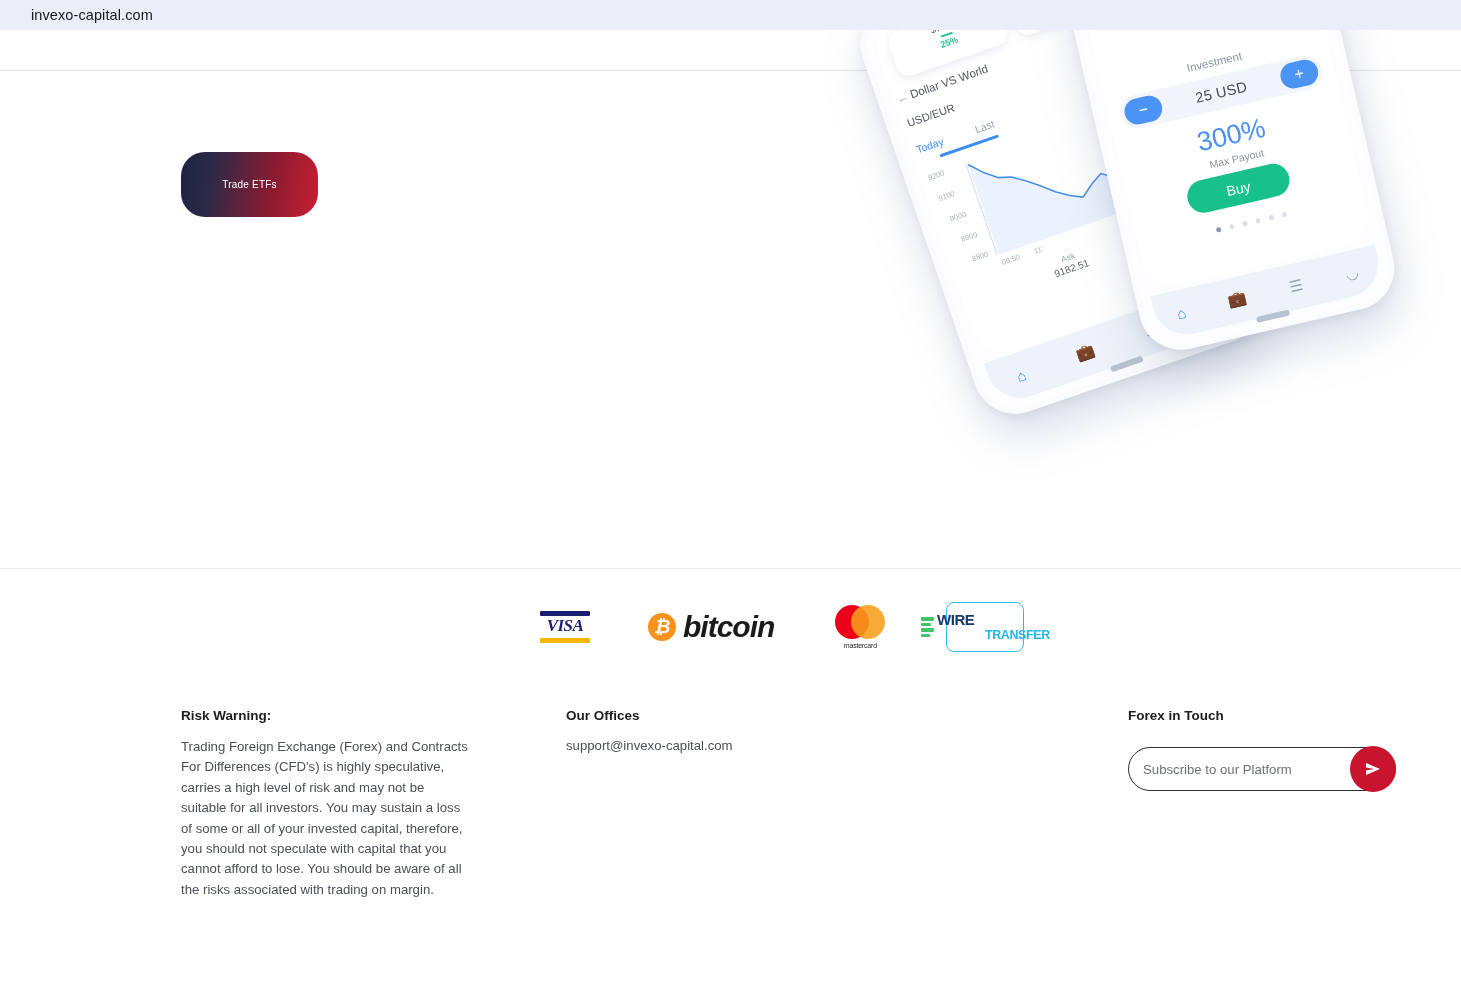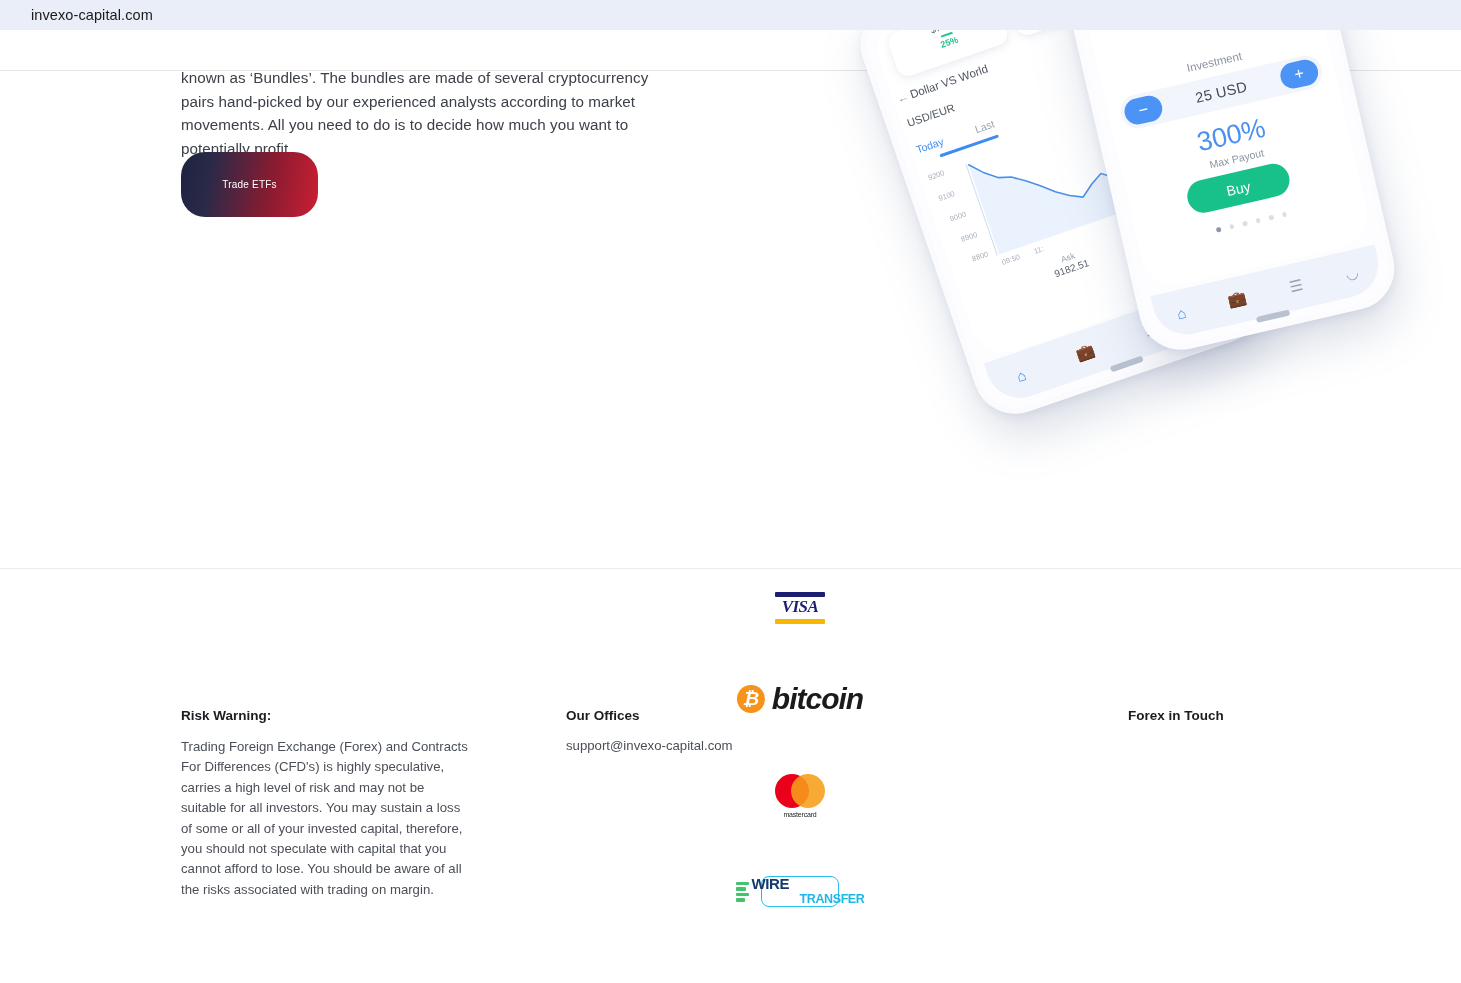--- a/index.html
+++ b/index.html
@@ -130,21 +130,21 @@
     border-radius: 18px; background: #17c189; color: #fff; border: none;
     font-size: 14px; font-family: "Liberation Sans", sans-serif; cursor: pointer;
   }
   #dots { position: absolute; left: 0; right: 0; top: 272px; display: flex; justify-content: center; gap: 9px; }
   #dots i { width: 4.5px; height: 4.5px; border-radius: 50%; background: #d9dee7; display: block; }
   #dots i.on { background: #8d97a8; }
 
   
   #paylogos {
     position: absolute; left: 540px; top: 562px; width: 520px; height: 70px;
-    display: flex; align-items: center; gap: 58px; flex-direction: column;
+    display: flex; align-items: center; gap: 58px;
   }
   
   .visa { width: 50px; }
   .visa .bar { height: 5px; background: #1a1f71; border-radius: 1px; }
   .visa .bar.bot { background: #f7b600; margin-top: 3px; }
   .visa .txt {
     font-family: "Liberation Serif", serif; font-style: italic; font-weight: bold;
     color: #1a1f71; font-size: 17px; text-align: center; letter-spacing: -.5px; line-height: 19px;
   }
   
@@ -211,23 +211,20 @@
 
 <div id="urlbar">
   <span id="urlbar-text">invexo-capital.com</span>
 </div>
 
 <div id="page">
 
   <div class="hrule" id="rule-top"></div>
   <div class="hrule" id="rule-footer"></div>
 
-  <div id="hero-copy">
-    <p>known as ‘Bundles’. The bundles are made of several cryptocurrency pairs hand-picked by our experienced analysts according to market movements. All you need to do is to decide how much you want to potentially profit.</p>
-  </div>
   <button id="trade-btn">Trade ETFs</button>
 
   <div id="phones">
 
     <div class="phone" id="phone-back">
       <div class="screen">
 
         <div class="minicard-row">
           <div class="minicard">
             <span class="v">$73.57</span>
@@ -353,14 +350,22 @@
 
   <div id="col-offices">
     <div class="f-head">Our Offices</div>
     <div class="f-body">support@invexo-capital.com</div>
   </div>
 
   <div id="col-touch">
     <div class="f-head">Forex in Touch</div>
   </div>
 
+  <div id="subscribe-wrap">
+    <input id="subscribe-input" type="text" placeholder="Subscribe to our Platform" style="">
+    <button id="send-btn">
+      <svg width="20" height="20" viewBox="0 0 20 20">
+        <path d="M3 4 L17 10 L3 16 L3 11.4 L11 10 L3 8.6 Z" fill="#ffffff"></path>
+      </svg>
+    </button>
+  </div>
 
 </div>
 
 </body></html>

